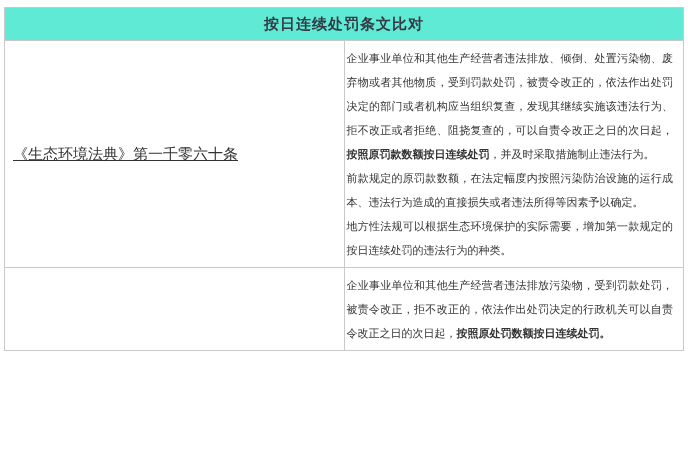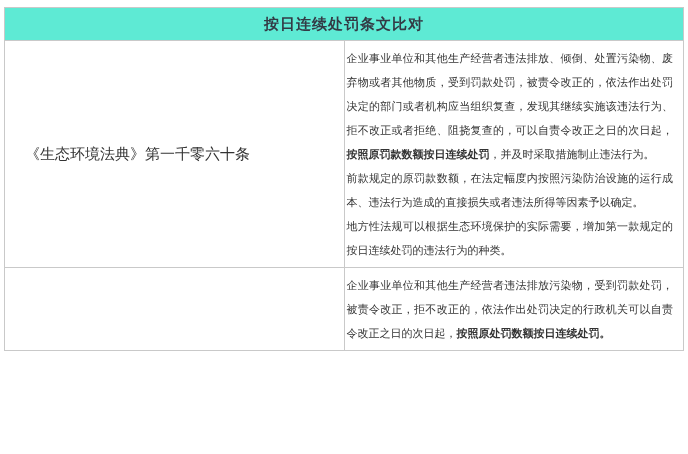--- a/index.html
+++ b/index.html
@@ -36,22 +36,23 @@
     color: #333a45;
     letter-spacing: 1px;
     padding: 0;
   }
   td.law-cell {
     width: 97px;
     vertical-align: middle;
     text-align: left;
     font-size: 15px;
     line-height: 32px;
-    padding: 6px 5px 6px 20px;
+    padding: 6px 5px 6px 8px;
     word-break: break-all;
+    text-decoration: underline;
   }
   td.text-cell {
     vertical-align: top;
     font-size: 11px;
     line-height: 24px;
     padding: 5px 10px 5px 2px;
     text-align: justify;
     word-break: break-all;
   }
   td.text-cell .para {

